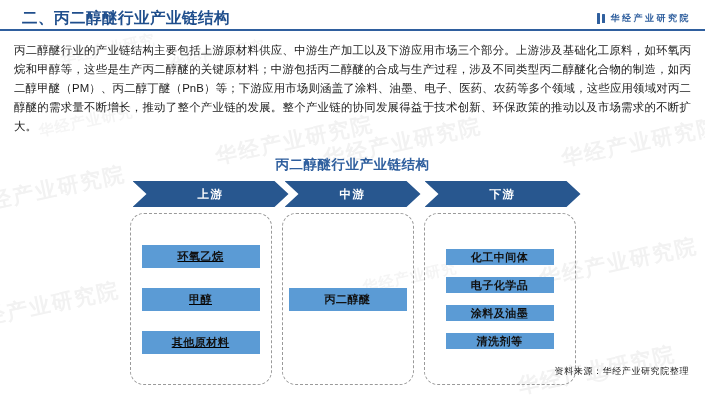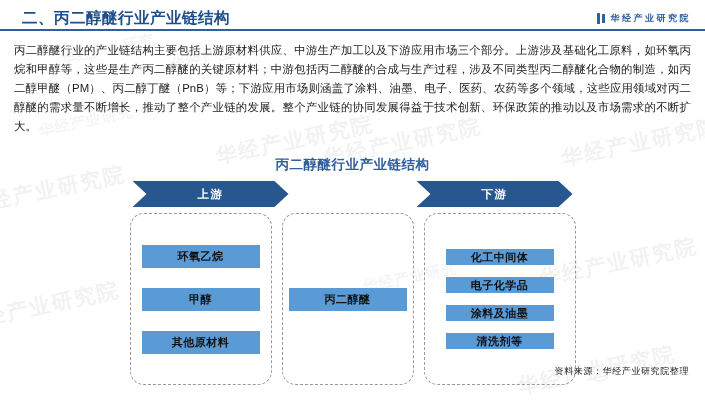--- a/index.html
+++ b/index.html
@@ -132,42 +132,42 @@
     font-size: 11.5px;
     font-weight: 700;
     letter-spacing: 1.5px;
     display: flex;
     align-items: center;
     justify-content: center;
     clip-path: polygon(0 0, calc(100% - 14px) 0, 100% 50%, calc(100% - 14px) 100%, 0 100%, 14px 50%);
   }
   .chevron.c1 { left: 0px;   width: 156px; }
   .chevron.c2 { left: 152px; width: 136px; }
-  .chevron.c3 { left: 284px; width: 156px; }
+  .chevron.c3 { left: 292px; width: 156px; }
 
   
   .cols {
     position: relative;
     margin: 6px auto 0 auto;
     width: 458px;
     height: 172px;
   }
   .col {
     position: absolute;
     top: 0;
     height: 172px;
     border: 1px dashed #9a9a9a;
     border-radius: 14px;
     display: flex;
     flex-direction: column;
     align-items: center;
     justify-content: center;
     background: transparent;
   }
-  .col.u  { left: 6px;   width: 142px; }
+  .col.u  { left: 6px;   width: 142px; text-decoration: underline; }
   .col.m  { left: 158px; width: 132px; gap: 0; }
   .col.d  { left: 300px; width: 152px; }
 
   .node {
     background: #5b9bd5;
     color: #111111;
     font-size: 11px;
     font-weight: 700;
     letter-spacing: 0.5px;
     text-align: center;
@@ -230,20 +230,21 @@
 </div>
 
 <div class="paragraph">丙二醇醚行业的产业链结构主要包括上游原材料供应、中游生产加工以及下游应用市场三个部分。上游涉及基础化工原料，如环氧丙烷和甲醇等，这些是生产丙二醇醚的关键原材料；中游包括丙二醇醚的合成与生产过程，涉及不同类型丙二醇醚化合物的制造，如丙二醇甲醚（PM）、丙二醇丁醚（PnB）等；下游应用市场则涵盖了涂料、油墨、电子、医药、农药等多个领域，这些应用领域对丙二醇醚的需求量不断增长，推动了整个产业链的发展。整个产业链的协同发展得益于技术创新、环保政策的推动以及市场需求的不断扩大。</div>
 
 <div class="chart">
 
   <div class="chart-title">丙二醇醚行业产业链结构</div>
 
   <div class="chevron-row">
     <div class="chevron c1">上游</div>
+    <div class="chevron c2">中游</div>
     <div class="chevron c3">下游</div>
   </div>
 
   <div class="cols">
 
     <div class="col u">
       <div class="node">环氧乙烷</div>
       <div class="node">甲醇</div>
       <div class="node">其他原材料</div>
     </div>

